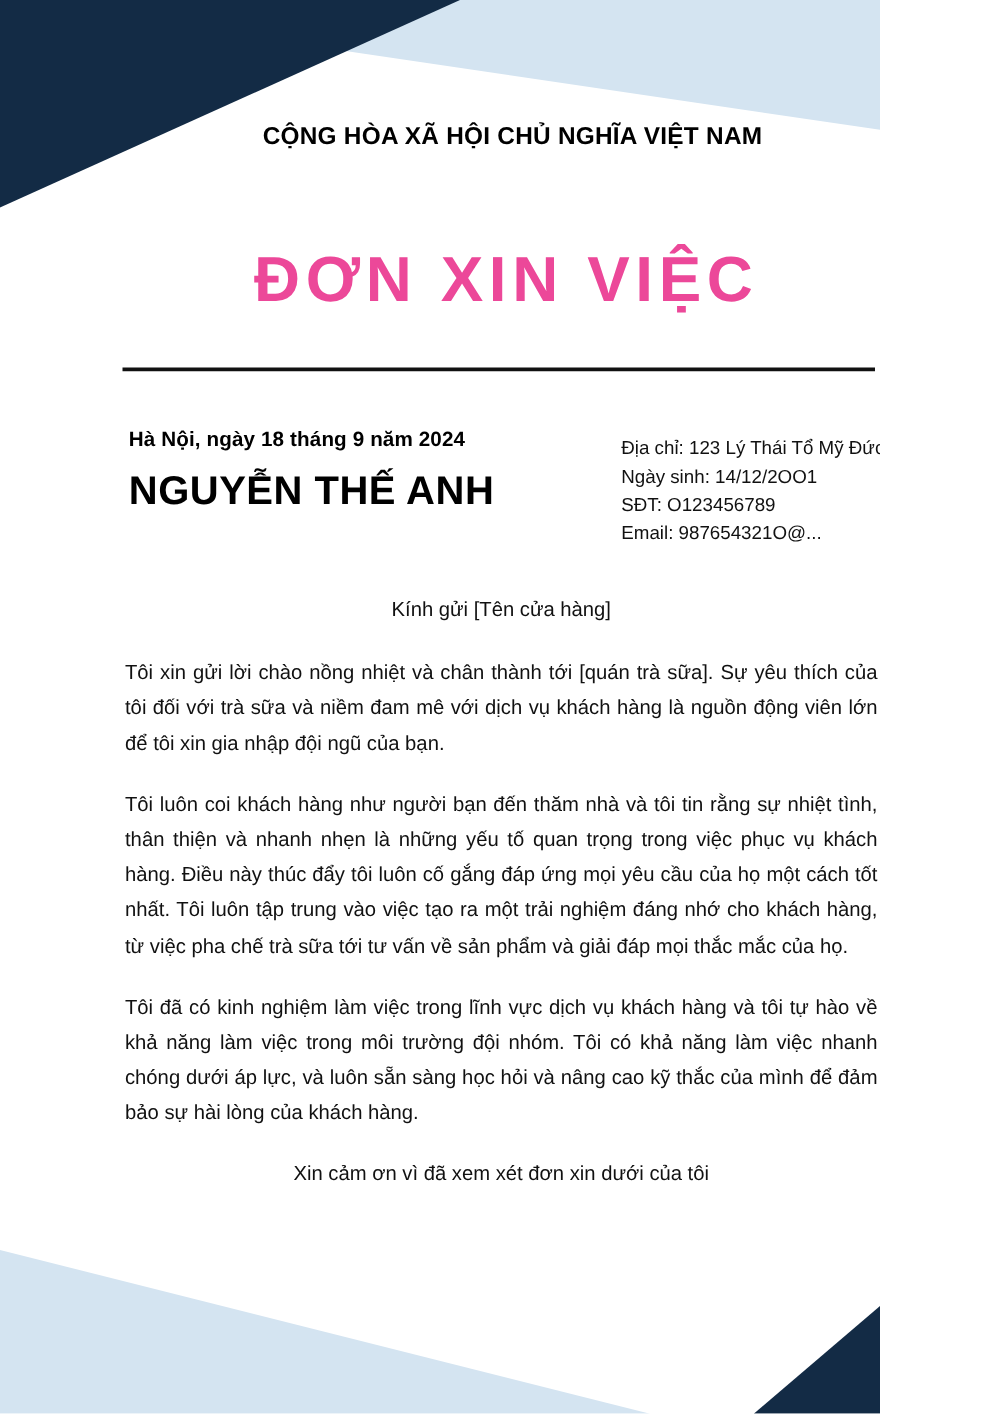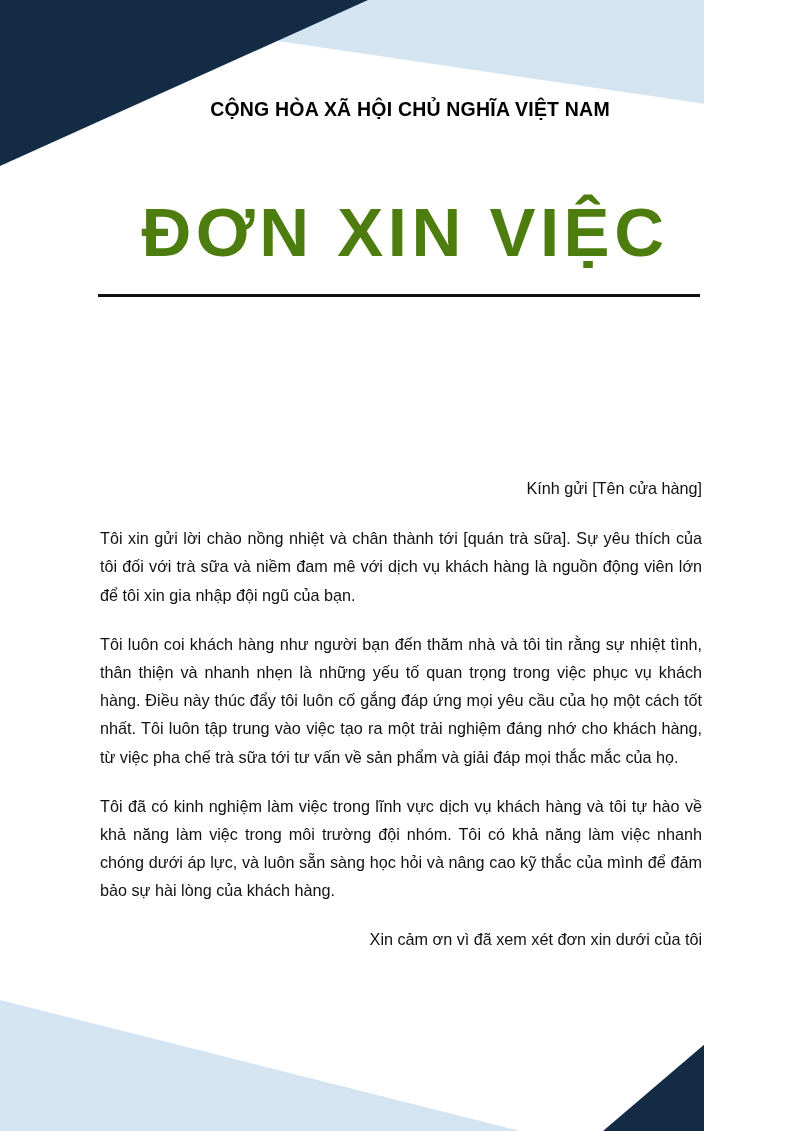--- a/index.html
+++ b/index.html
@@ -50,24 +50,24 @@
     letter-spacing: 0.1px;
   }
   .doc-title {
     position: absolute;
     top: 198px;
     left: 0;
     width: 800px;
     text-align: center;
     padding-left: 10px;
     box-sizing: border-box;
-    font-size: 69px;
+    font-size: 51px;
     font-weight: 700;
     letter-spacing: 4.5px;
-    color: #4d7c0f;
+    color: #ec4899;
     line-height: 1;
   }
   .divider {
     position: absolute;
     top: 294px;
     left: 98px;
     width: 602px;
     height: 3px;
     background: #111111;
   }
@@ -119,21 +119,21 @@
     width: 602px;
   }
   .para {
     font-size: 16.2px;
     line-height: 1.74;
     color: #111111;
     text-align: justify;
     margin: 0 0 21px 0;
   }
   .para.plain {
-    text-align: right;
+    text-align: center;
   }
   .para.salutation {
     margin-bottom: 22px;
   }
   .para.last {
     margin-bottom: 0;
   }
 </style>
 </head>
 <body>
@@ -148,20 +148,32 @@
   </svg>
 
   <div class="header">
     <div class="nation-line">CỘNG HÒA XÃ HỘI CHỦ NGHĨA VIỆT NAM</div>
   </div>
 
   <div class="doc-title">ĐƠN XIN VIỆC</div>
 
   <div class="divider"></div>
 
+  <div class="meta">
+    <div class="meta-left">
+      <div class="date-line">Hà Nội, ngày 18 tháng 9 năm 2024</div>
+      <div class="applicant-name">NGUYỄN THẾ ANH</div>
+    </div>
+    <div class="meta-right">
+      <div class="contact-line">Địa chỉ: 123 Lý Thái Tổ Mỹ Đức, Hà Nội</div>
+      <div class="contact-line">Ngày sinh: 14/12/2OO1</div>
+      <div class="contact-line">SĐT: O123456789</div>
+      <div class="contact-line">Email: 987654321O@...</div>
+    </div>
+  </div>
 
   <div class="body-wrap">
     <p class="para plain salutation">Kính gửi [Tên cửa hàng]</p>
     <p class="para">Tôi xin gửi lời chào nồng nhiệt và chân thành tới [quán trà sữa]. Sự yêu thích của tôi đối với trà sữa và niềm đam mê với dịch vụ khách hàng là nguồn động viên lớn để tôi xin gia nhập đội ngũ của bạn.</p>
     <p class="para">Tôi luôn coi khách hàng như người bạn đến thăm nhà và tôi tin rằng sự nhiệt tình, thân thiện và nhanh nhẹn là những yếu tố quan trọng trong việc phục vụ khách hàng. Điều này thúc đẩy tôi luôn cố gắng đáp ứng mọi yêu cầu của họ một cách tốt nhất. Tôi luôn tập trung vào việc tạo ra một trải nghiệm đáng nhớ cho khách hàng, từ việc pha chế trà sữa tới tư vấn về sản phẩm và giải đáp mọi thắc mắc của họ.</p>
     <p class="para">Tôi đã có kinh nghiệm làm việc trong lĩnh vực dịch vụ khách hàng và tôi tự hào về khả năng làm việc trong môi trường đội nhóm. Tôi có khả năng làm việc nhanh chóng dưới áp lực, và luôn sẵn sàng học hỏi và nâng cao kỹ thắc của mình để đảm bảo sự hài lòng của khách hàng.</p>
     <p class="para plain">Xin cảm ơn vì đã xem xét đơn xin dưới của tôi</p>
   </div>
 
 </div>

